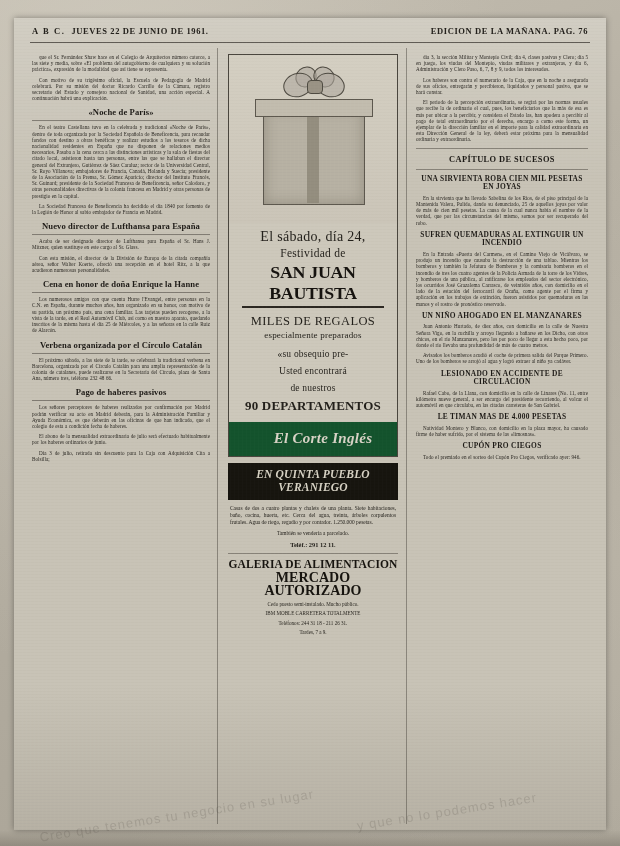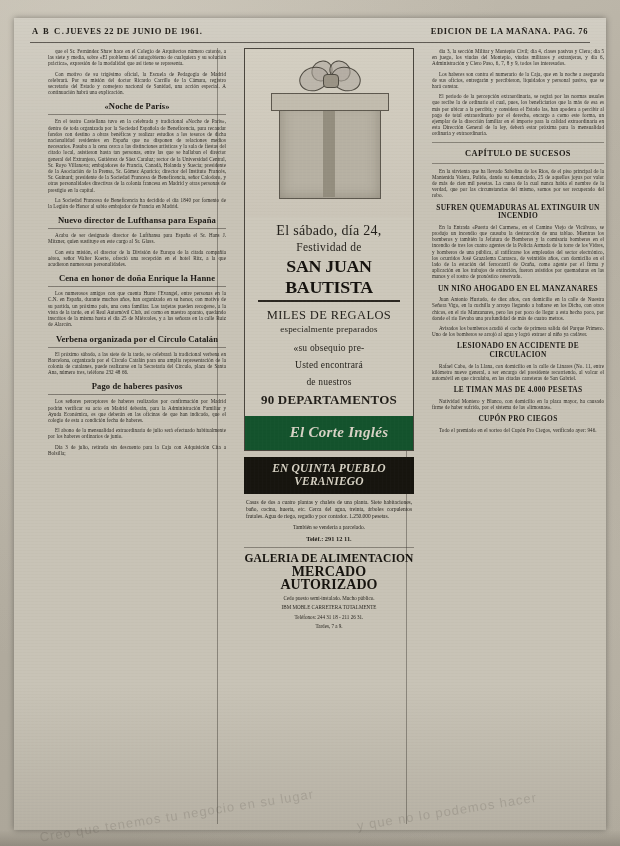--- a/index.html
+++ b/index.html
@@ -38,20 +38,21 @@
   }
   
   .masthead {
     position: absolute;
     left: 18px;
     top: 8px;
     width: 556px;
     height: 15px;
     display: flex;
     align-items: baseline;
+    gap: 6px;
     font-family: "Liberation Serif", serif;
     font-size: 8.5px;
     letter-spacing: 0.5px;
     color: #24211c;
     white-space: nowrap;
   }
   .masthead .brand { font-weight: bold; letter-spacing: 1.6px; font-size: 8.5px; }
   .masthead .mh-mid { font-weight: bold; letter-spacing: 0.6px; }
   .masthead .mh-right { font-weight: bold; letter-spacing: 0.6px; margin-left: auto; }
   .rule-top {
@@ -59,23 +60,22 @@
     left: 16px;
     top: 24px;
     width: 560px;
     height: 1px;
     background: #3a362f;
     opacity: 0.75;
   }
   
   .col {
     position: absolute;
-    top: 30px;
+    top: 36px;
     overflow: hidden;
-    margin-left: 16px;
   }
   .col-1 { left: 18px;  width: 178px; height: 776px; }
   .col-2 { left: 214px; width: 170px; height: 776px; }
   .col-3 { left: 402px; width: 172px; height: 776px; }
 
   .vrule {
     position: absolute;
     top: 30px;
     width: 1px;
     height: 776px;
@@ -484,20 +484,21 @@
 
     <div class="col col-3">
       <p class="body-text indent">día 3, la sección Militar y Montepío Civil; día 4, clases pasivas y Clero; día 5 en juego, los viudas del Montepío, viudas militares y extranjeras, y día 6, Administración y Clero Paso, 6, 7, 8 y 9, todos los interesados.</p>
       <p class="body-text indent">Los haberes son contra el numerario de la Caja, que en la noche a asegurada de sus oficios, entregarán y percibieron, liquidados y personal pasivo, que se hará constar.</p>
       <p class="body-text indent">El periodo de la percepción extraordinaria, se regirá por las normas usuales que recibe la de ordinario el cual, pues, los beneficiarios que la más de esa es más por ubicar a la percibir, y considera el Estado las, han apodera a percibir al pago de total extraordinario por el derecho, encargo a como este forma, un ejemplar de la dirección familiar en el importe para la calidad extraordinaria en esta Dirección General de la ley, deberá estar próxima para la mensualidad ordinaria y extraordinaria.</p>
 
       <div class="sec-rule"></div>
       <div class="kicker">Capítulo de sucesos</div>
       <div class="sec-rule"></div>
 
+      <h3 class="rhead">UNA SIRVIENTA ROBA CIEN MIL PESETAS EN JOYAS</h3>
       <p class="body-text indent">En la sirvienta que ha llevado Sabelina de los Ríos, de el piso principal de la Mantenida Valera, Pulido, dando su denunciado, 25 de aquellos joyas por valor de más de cien mil pesetas. La causa de la cual nunca había el nombre de la verdad, que por las circunstancias del mismo, somos por ser recuperado del robo.</p>
 
       <h3 class="rhead">SUFREN QUEMADURAS AL EXTINGUIR UN INCENDIO</h3>
       <p class="body-text indent">En la Entrada «Puerta del Carmen», en el Camino Viejo de Vicálvaro, se produjo un incendio que causaba la destrucción de una tablao. Mientras los bomberos y también la Jefatura de Bomberos y la comisaria bomberos en el incendio de tres los cuatro agentes de la Policía Armada de la torre de los Vidres, y bomberos de una pública, al ratificarse los empleados del sector electrónico, los ocurridos José Grazalema Carrasco, de veintidós años, con domicilio en el lado de la estación del ferrocarril de Ocaña, como agente por el firma y aplicación en los trabajos de extinción, fueron asistidos por quemaduras en las manos y el rostro de pronóstico reservado.</p>
 
       <h3 class="rhead">UN NIÑO AHOGADO EN EL MANZANARES</h3>
       <p class="body-text indent">Juan Antonio Hurtado, de diez años, con domicilio en la calle de Nuestra Señora Vigo, en la cuchilla y arroyo llegando a bañarse en los Dicho, con otros chicos, en el río Manzanares, pero los por poco de llegar a esta hecho poco, por donde el río llevaba una profundidad de más de cuatro metros.</p>
       <p class="body-text indent">Avisados los bomberos acudió el coche de primera salida del Parque Primero. Uno de los bomberos se arrojó al agua y logró extraer al niño ya cadáver.</p>
 
       <h3 class="rhead">LESIONADO EN ACCIDENTE DE CIRCULACION</h3>

